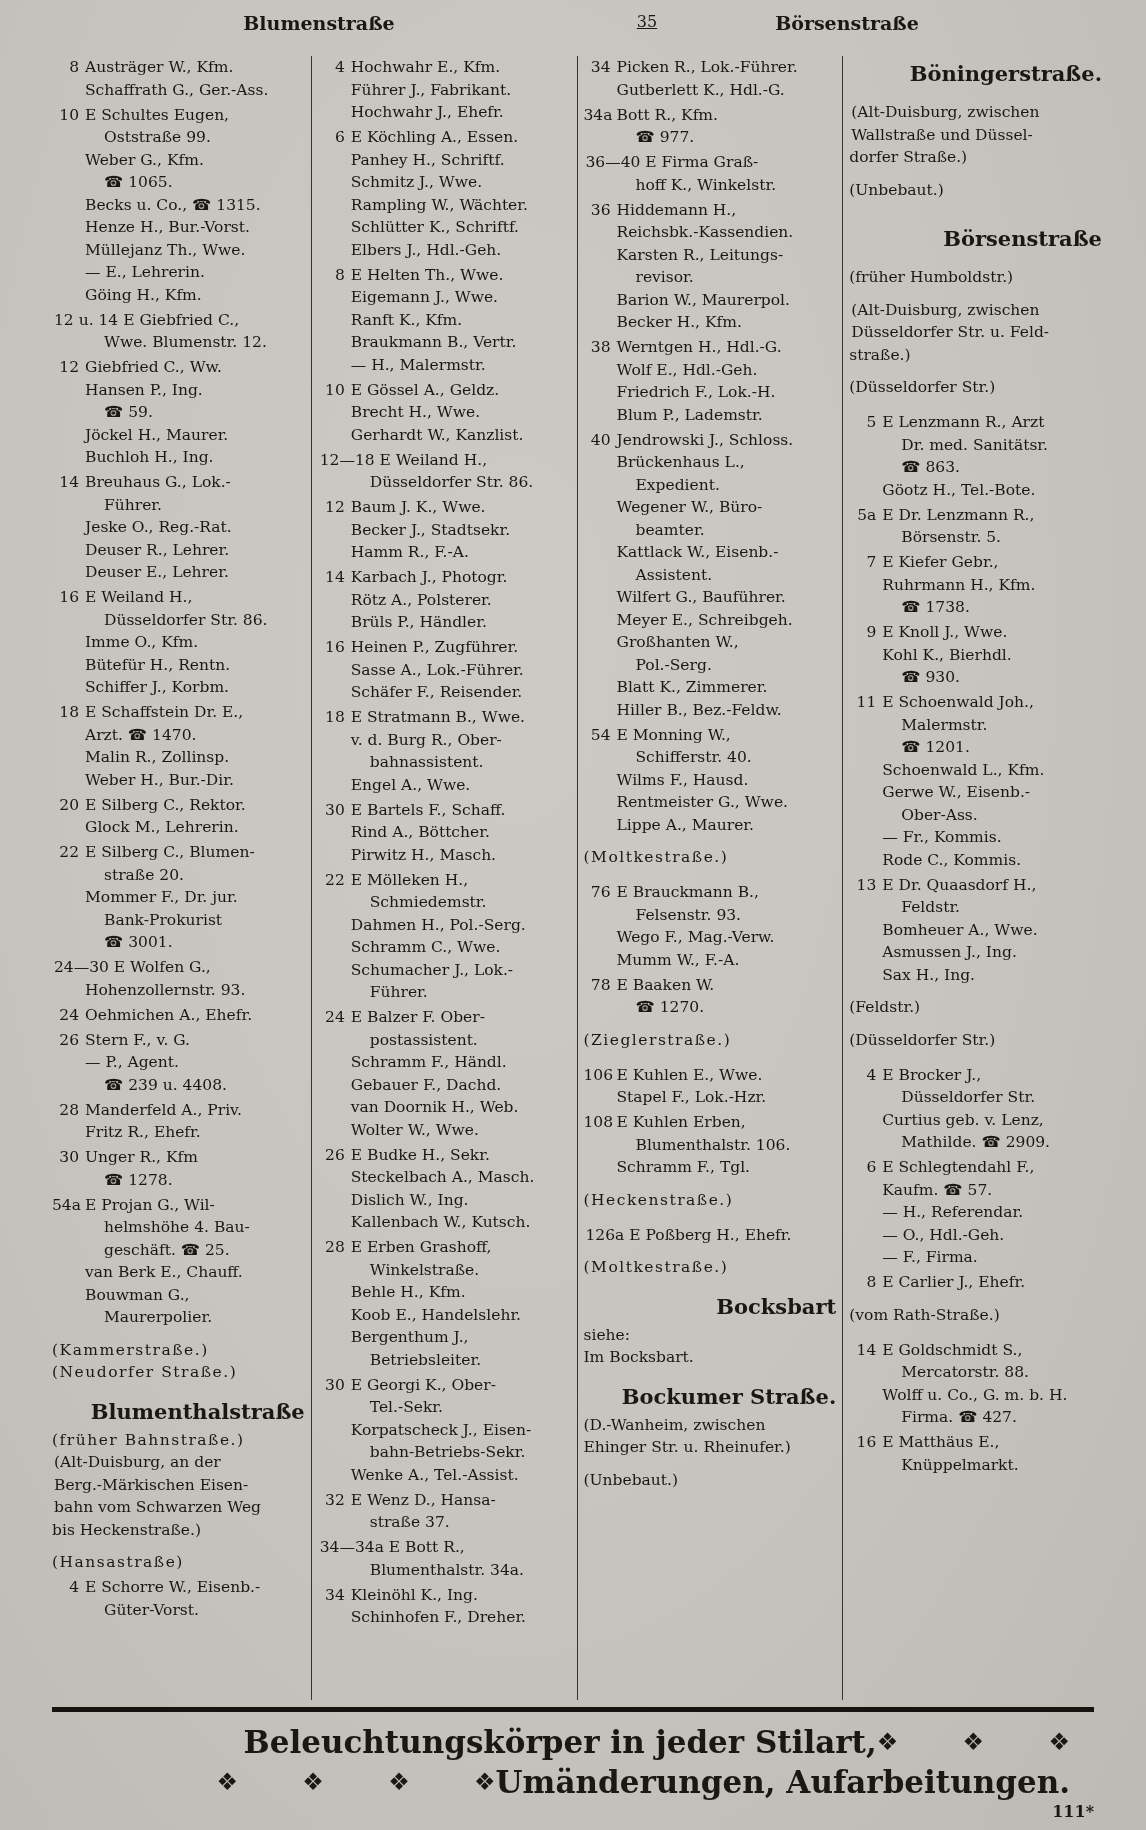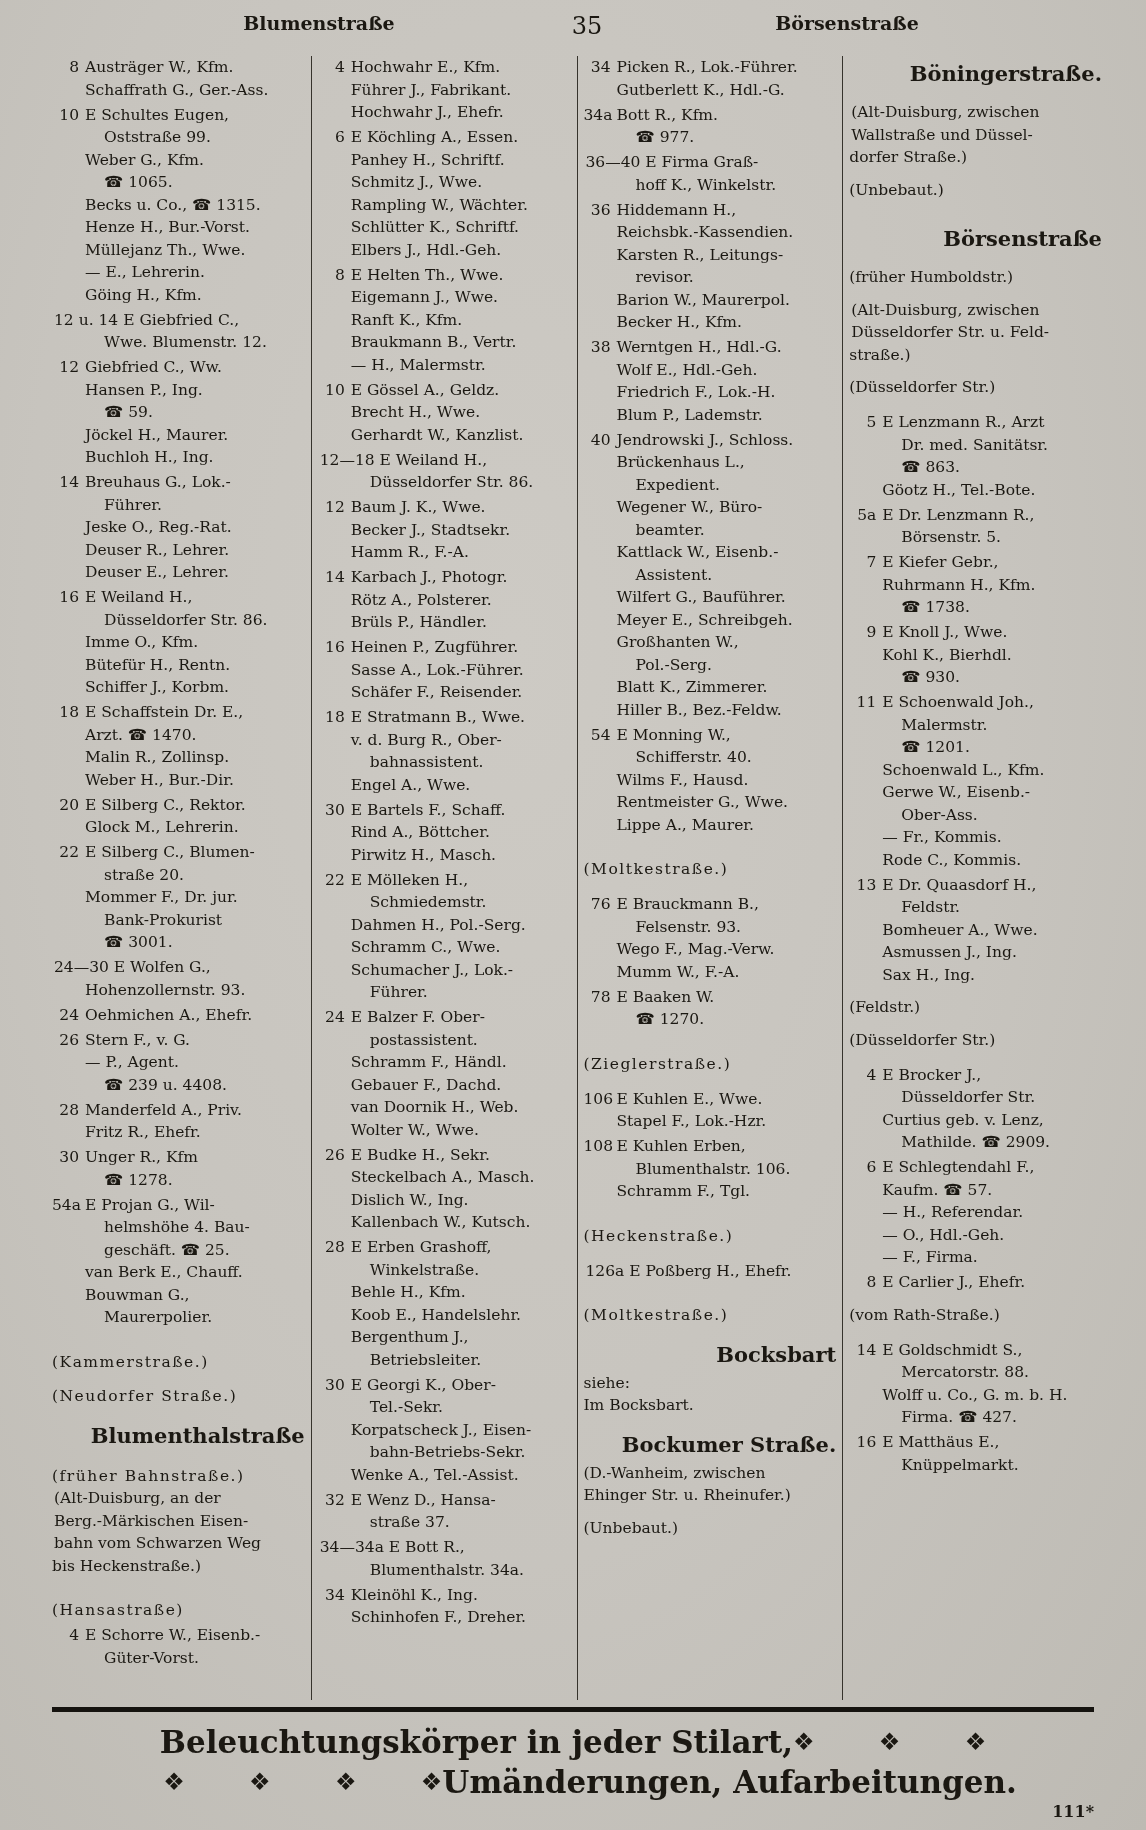--- a/index.html
+++ b/index.html
@@ -7,40 +7,40 @@
     width:1146px;height:1830px;position:relative;margin:0 auto;
     background:radial-gradient(ellipse at 45% 35%, #cdcac4 0%, #c7c4be 55%, #bdbab3 100%);
     color:#1b1812;
     font-family:"DejaVu Serif","DejaVu Sans",serif;
     overflow:hidden;
   }
   .running-head{position:absolute;top:12px;left:0;right:0;height:32px;font-size:19px;margin-left:47px;}
   .rh-left,.rh-right{position:absolute;font-weight:bold;transform:translateX(-50%);}
   .rh-left{left:272px;}
   .rh-right{left:800px;}
-  .rh-page{position:absolute;left:540px;transform:translateX(-50%);font-size:24px;}
+  .rh-page{position:absolute;left:600px;transform:translateX(-50%);font-size:16px;text-decoration:underline;}
   .cols{position:absolute;top:56px;left:46px;right:38px;bottom:130px;display:flex;}
   .col{flex:1 1 0;padding:0 6px;overflow:hidden;}
   .col+.col{border-left:1.5px solid #36332c;}
   .ln{font-size:15.5px;line-height:22.5px;min-height:22.5px;white-space:nowrap;}
   .num{position:relative;padding-left:33px;}
   .num .no{position:absolute;left:0;width:27px;text-align:right;}
   .pers{padding-left:33px;}
   .cont{padding-left:52px;}
   .numw{padding-left:2px;}
   .desc{padding-left:2px;}
   .ctr{padding-left:0;}
-  .sperr{letter-spacing:1.5px;margin-top:12px;}
+  .sperr{letter-spacing:1.5px;}
   .street-header{text-align:right;font-weight:bold;font-size:21px;line-height:30px;min-height:30px;padding:3px 0 2px;}
   .spacer{height:10px;min-height:10px;}
   .num,.numw{margin-top:2.5px;}
   .col>.ln:first-child{margin-top:0;}
   .footer{position:absolute;left:0;right:0;bottom:8px;}
   .rule{height:5px;background:#15130f;margin:0 52px 10px 52px;}
-  .ad{font-weight:bold;font-size:31px;line-height:40px;display:flex;align-items:center;justify-content:center;padding:0 76px;}
+  .ad{font-weight:bold;font-size:31px;line-height:40px;display:flex;align-items:center;justify-content:flex-end;padding:0 76px;}
   .ad .dia{font-family:"DejaVu Sans","DejaVu Serif",sans-serif;font-size:24px;word-spacing:56px;}
   .ad2{padding-left:110px;}
   .sig{text-align:right;margin-right:52px;font-weight:bold;font-size:16px;line-height:20px;padding-left:28px;}
 </style>
 </head>
 <body>
 
 <div class="page">
 
   <div class="running-head">

